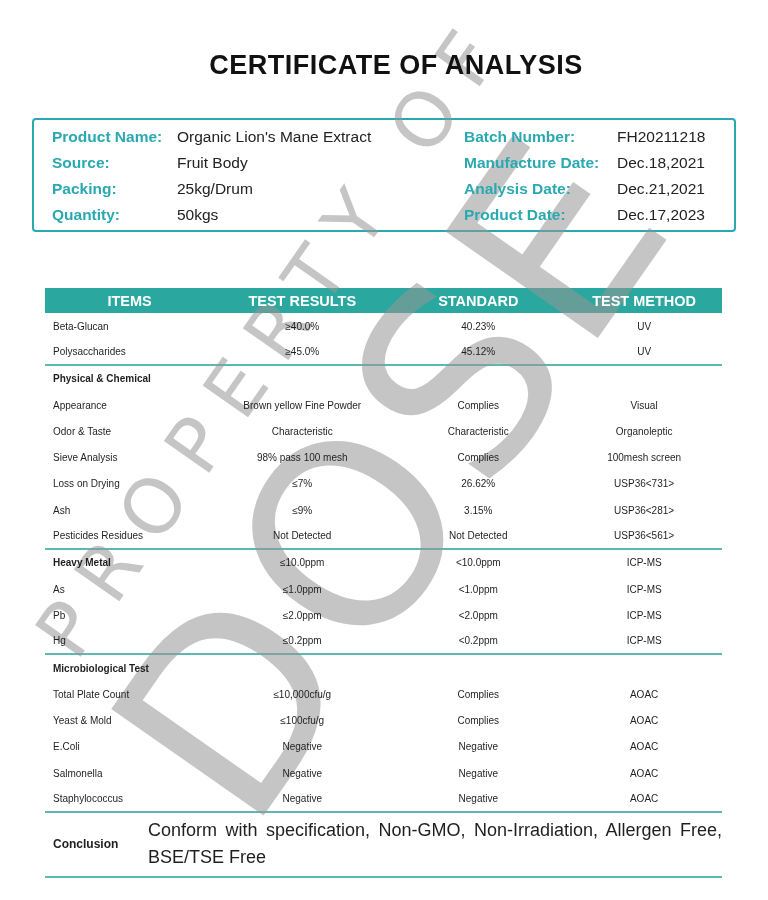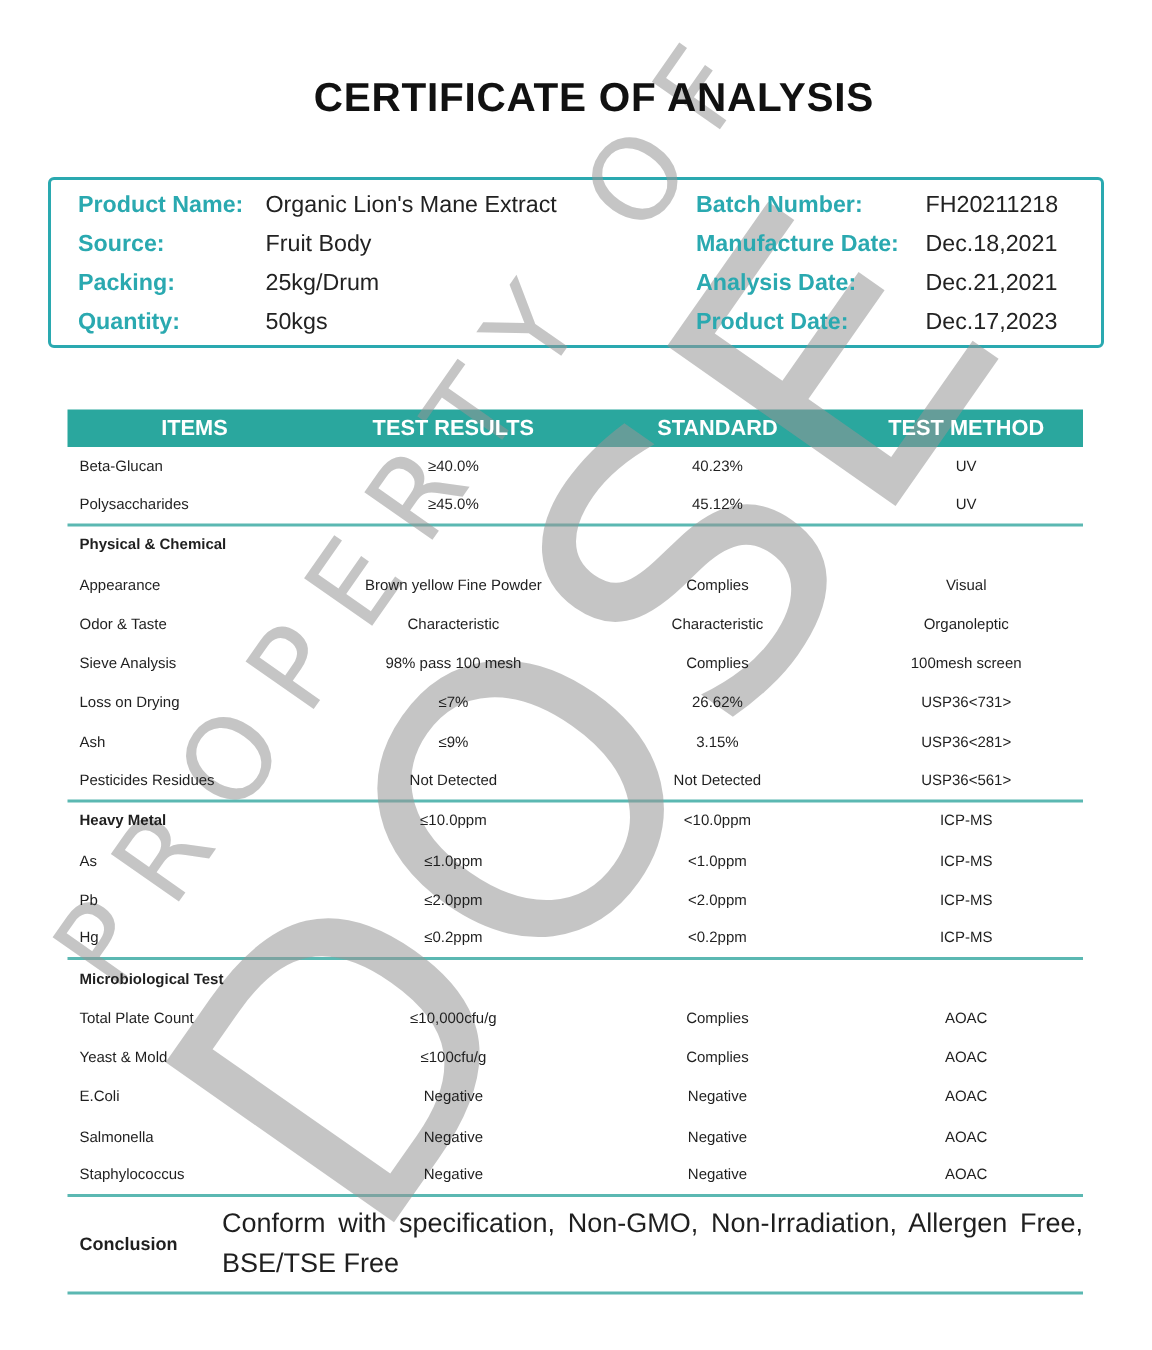--- a/index.html
+++ b/index.html
@@ -46,20 +46,21 @@
   .info-value { color: #222222; }
 
   
   .coa-table { position: absolute; left: 45px; top: 273px; width: 677px; }
   .thead {
     display: grid;
     grid-template-columns: 25% 26% 26% 23%;
     background: #2AA79E;
     height: 25px;
     align-items: center;
+    margin-top: 15px;
   }
   .th { color: #ffffff; font-weight: 700; font-size: 14.5px; text-align: center; }
   .trow {
     display: grid;
     grid-template-columns: 25% 26% 26% 23%;
     height: 26.3px;
     align-items: center;
     font-size: 10px;
   }
   .trow.divider { border-bottom: 2px solid #5BB8B2; }

